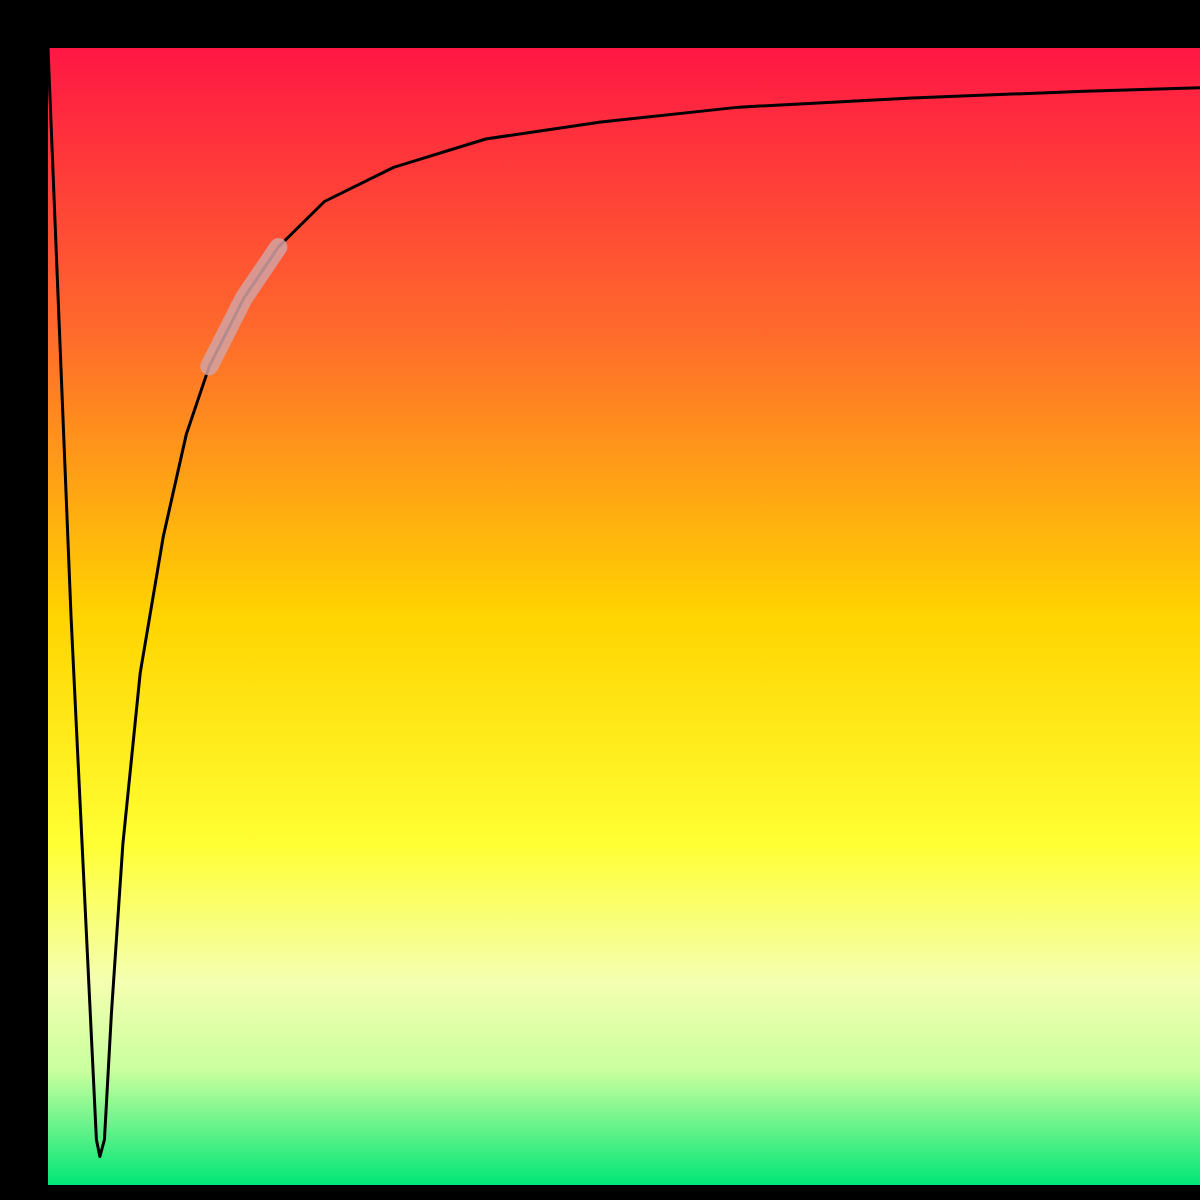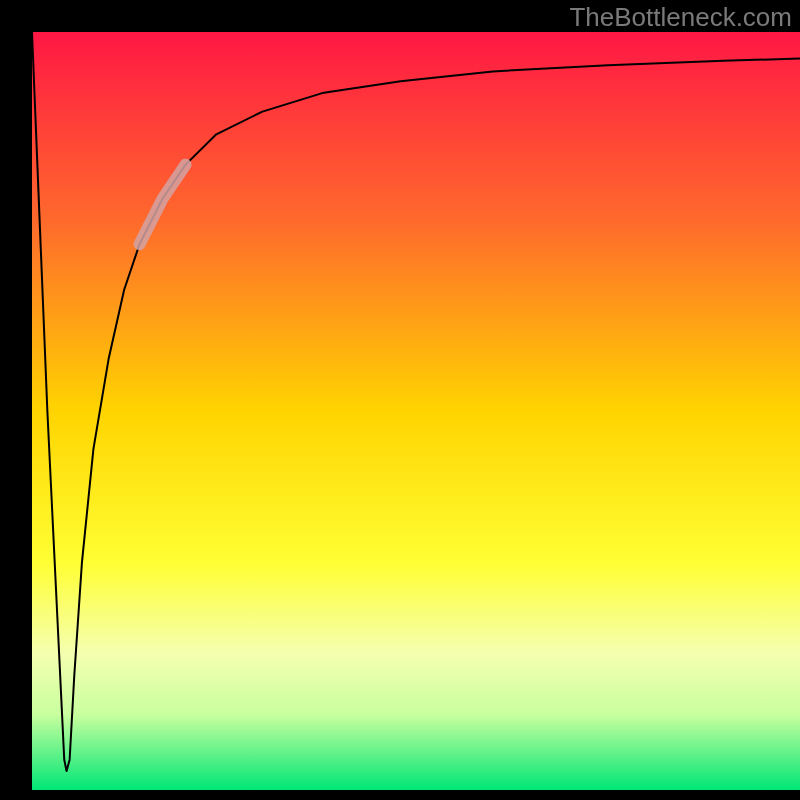--- a/index.html
+++ b/index.html
@@ -30,21 +30,20 @@
     position: absolute;
     top: 0;
     left: 0;
   }
 </style>
 </head>
 <body>
 
 <div class="container">
 
-  <div class="watermark">TheBottleneck.com</div>
 
   <svg class="chart" width="800" height="800" viewBox="0 0 800 800">
     <defs>
       <linearGradient id="bg-grad" x1="0" y1="0" x2="0" y2="1">
           <stop offset="0%" stop-color="#ff1744"></stop>
           <stop offset="25%" stop-color="#ff6a2c"></stop>
           <stop offset="50%" stop-color="#ffd400"></stop>
           <stop offset="70%" stop-color="#ffff33"></stop>
           <stop offset="82%" stop-color="#f4ffb0"></stop>
           <stop offset="90%" stop-color="#c9ff9e"></stop>

